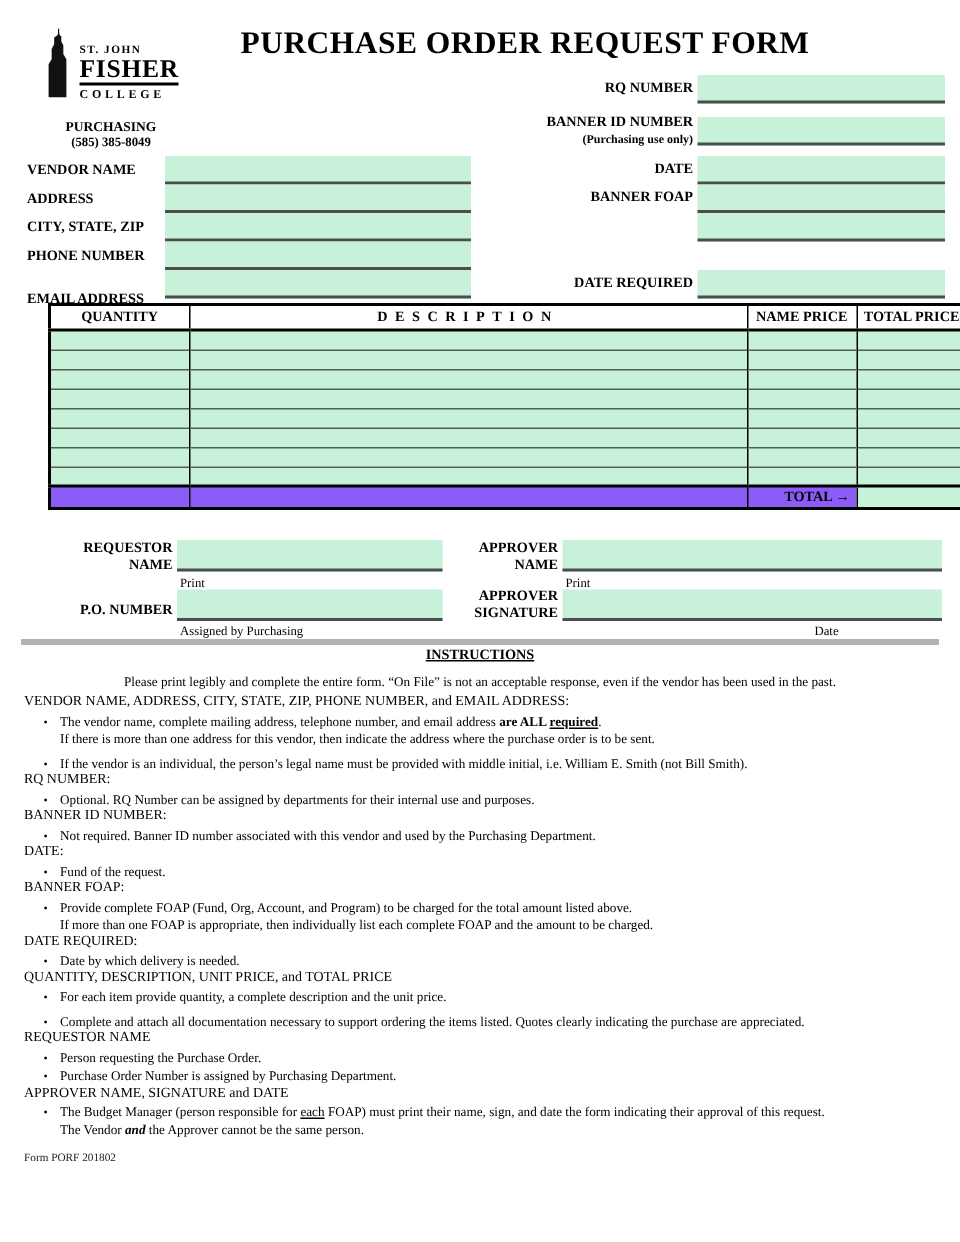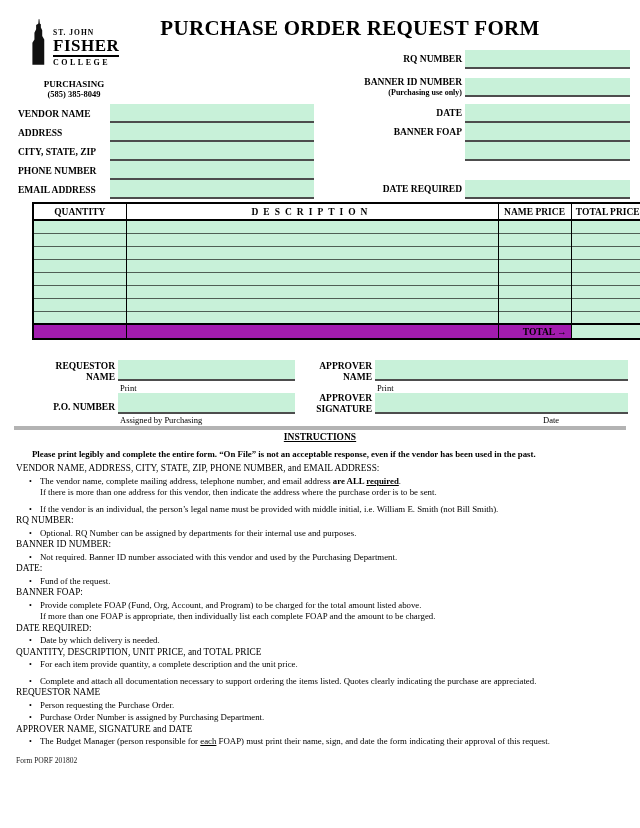--- a/index.html
+++ b/index.html
@@ -32,35 +32,35 @@
   
   .items{position:absolute;left:32px;top:202px;width:612px;border:2px solid #000;
          border-collapse:collapse;table-layout:fixed;}
   .items td,.items th{border-left:1px solid #000;padding:0 4px;box-sizing:border-box;}
   .items td:first-child,.items th:first-child{border-left:none;}
   .items thead th{height:17px;font-size:9.5px;font-weight:bold;text-align:center;
                   border-bottom:2px solid #000;background:#fff;}
   .items .desc-h{letter-spacing:5px;}
   .items tbody td{height:13px;background:#c8f1d9;border-top:1.5px solid #4f5f55;}
   .items tbody tr:first-child td{border-top:none;}
-  .items .trow td{height:15px;background:#a21caf;border-top:2px solid #000;}
+  .items .trow td{height:15px;background:#8b5cf6;border-top:2px solid #000;}
   .items .trow td.gtotal{background:#c8f1d9;}
   .items .trow td.tlabel{font-size:9.5px;font-weight:bold;text-align:right;}
   .col-q{width:93px;}.col-d{width:372px;}.col-u{width:73px;}.col-t{width:74px;}
 
   
   .sfield{position:absolute;height:19px;background:#c8f1d9;border-bottom:2px solid #4d4d4d;}
   .slabel{position:absolute;text-align:right;font-size:9.5px;font-weight:bold;line-height:11px;}
   .caption{position:absolute;font-size:8.5px;}
   .divider{position:absolute;left:14px;top:426px;width:612px;height:4px;background:#b3b3b3;}
 
   
   .instr{position:absolute;left:16px;top:432px;width:608px;font-size:8.8px;line-height:11.5px;}
   .ihead{text-align:center;font-size:9.5px;font-weight:bold;text-decoration:underline;margin-bottom:5px;}
-  .intro{font-weight:bold;margin:0 0 3px 16px;}
+  .intro{font-weight:normal;margin:0 0 3px 0;text-align:center;}
   .sech{font-weight:normal;font-size:9.3px;margin-top:0;}
   .bullet{display:flex;margin-top:1px;}
   .bullet .dot{width:11px;padding-left:13px;flex:none;font-size:8px;}
   .cont{padding-left:24px;}
   .sp{margin-top:5px;}
   .bold{font-weight:bold;}
   .bu{font-weight:bold;text-decoration:underline;}
   .un{text-decoration:underline;}
   .bi{font-weight:bold;font-style:italic;}
   .formid{margin-top:7px;font-size:7.5px;color:#222;}
@@ -109,21 +109,21 @@
 
   <div class="llabel" style="top:128px;">ADDRESS</div>
   <div class="gfield lf" style="top:123px;"></div>
 
   <div class="llabel" style="top:147px;">CITY, STATE, ZIP</div>
   <div class="gfield lf" style="top:142px;"></div>
 
   <div class="llabel" style="top:166px;">PHONE NUMBER</div>
   <div class="gfield lf" style="top:161px;"></div>
 
-  <div class="llabel" style="top:185px;">EMAIL ADDRESS</div>
+  <div class="llabel" style="top:195px;">EMAIL ADDRESS</div>
   <div class="gfield lf" style="top:180px;"></div>
 
   <table class="items">
     <colgroup>
         <col class="col-q">
         <col class="col-d">
         <col class="col-u">
         <col class="col-t">
       </colgroup>
     <thead>
@@ -288,17 +288,20 @@
         <span>Purchase Order Number is assigned by Purchasing Department.</span>
       </div>
 
     <div class="sech">APPROVER NAME, SIGNATURE and DATE</div>
     <div class="bullet">
         <span class="dot">•</span>
         <span>
       <span>The Budget Manager (person responsible for </span><span class="un">each</span><span> FOAP) must print their name, sign, and date the form indicating their approval of this request.</span>
     </span>
       </div>
+    <div class="cont">
+      <span>The Vendor </span><span class="bi">and</span><span> the Approver cannot be the same person.</span>
+    </div>
 
     <div class="formid">Form PORF  201802</div>
   </div>
 
 </div>
 
 </body></html>

